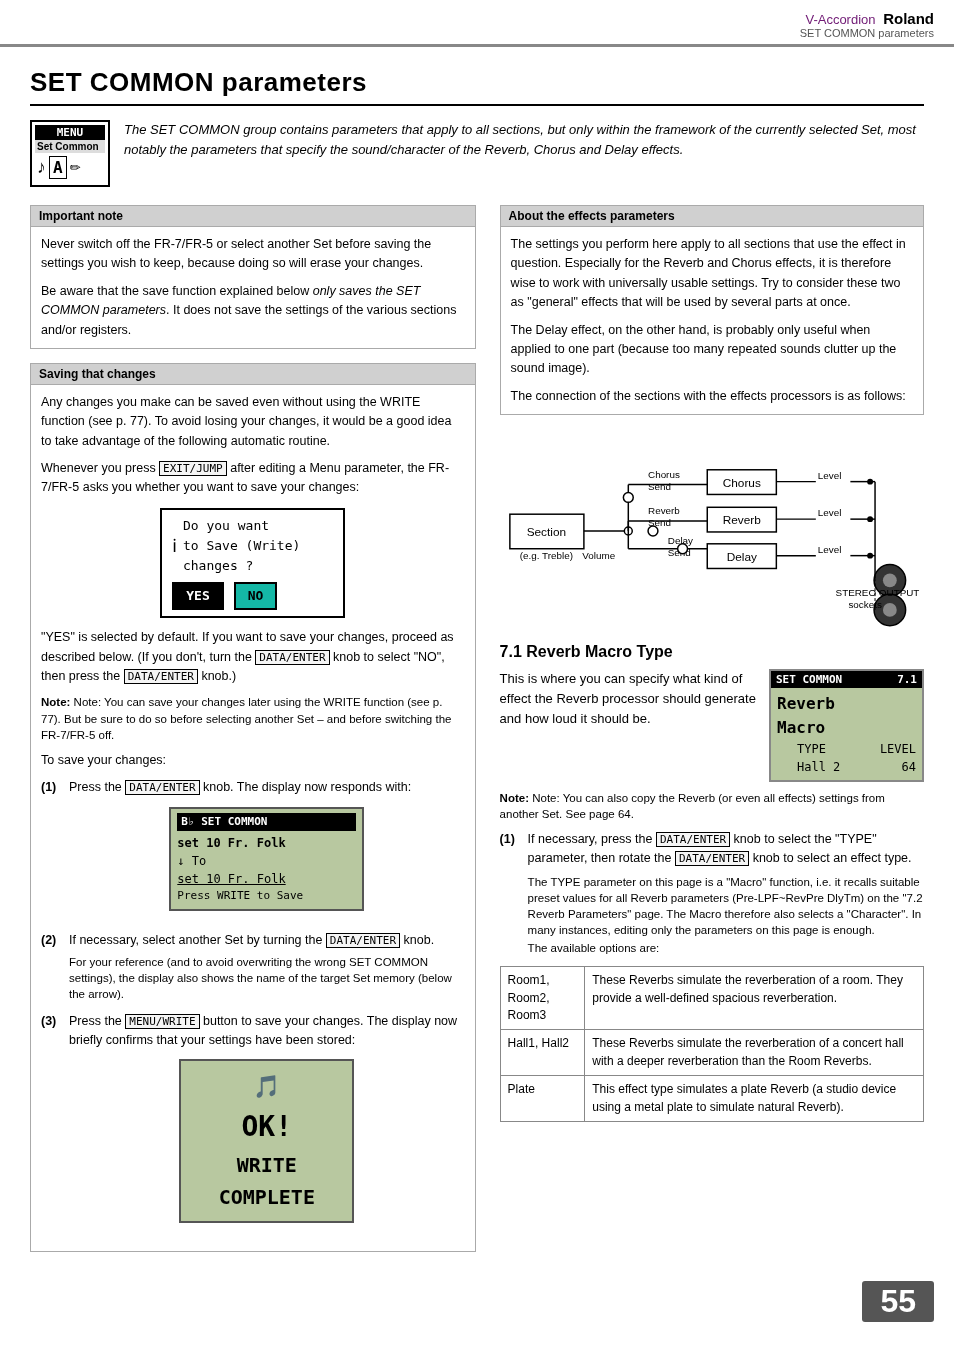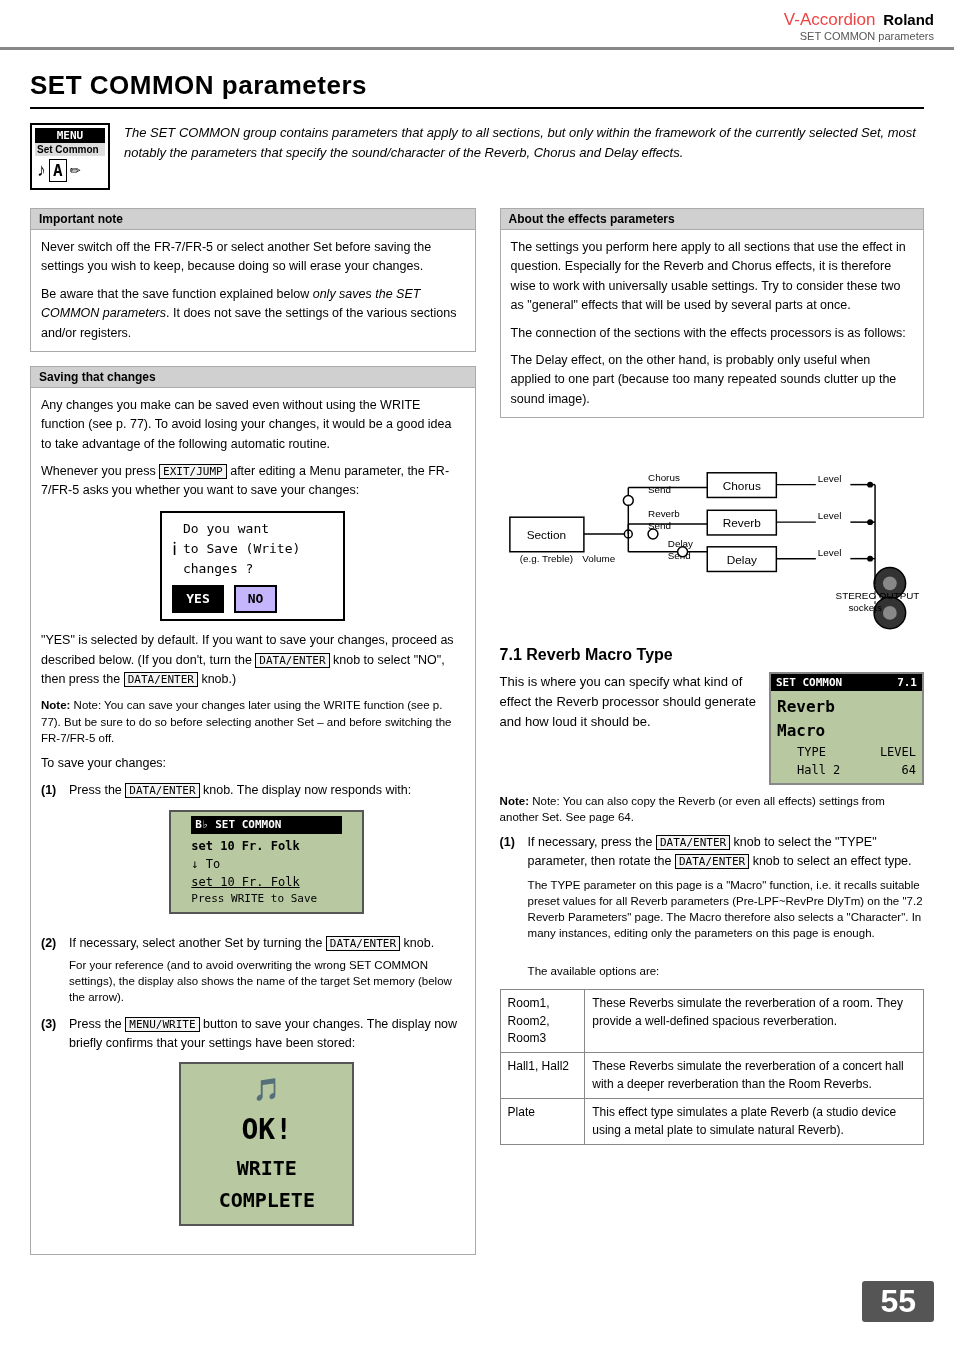--- a/index.html
+++ b/index.html
@@ -162,34 +162,34 @@
       gap: 10px;
       margin-top: 6px;
       text-align: right;
     }
     .dialog-btn {
       border: 2px solid #000;
       padding: 2px 12px;
       font-family: monospace;
       font-size: 13px;
       font-weight: bold;
-      background: #c4b5fd;
+      background: #14b8a6;
     }
     .dialog-btn.selected {
       background: #000;
       color: #fff;
     }
 
     
     .lcd-box {
       border: 2px solid #555;
       background: #b8c8a0;
       width: 195px;
       margin: 10px auto;
-      padding: 4px 20px;
+      padding: 4px 6px;
       font-family: monospace;
       font-size: 12px;
       line-height: 1.5;
     }
     .lcd-box .lcd-title {
       background: #000;
       color: #fff;
       font-size: 11px;
       font-weight: bold;
       padding: 1px 4px;
@@ -345,21 +345,21 @@
       margin-bottom: 9px;
     }
   </style>
 </head>
 <body>
 
 <div class="page-container">
 
   <div class="header">
     <div class="header-brand">
-      <span style="font-size:17px;color:#ef4444;">V-Accordion</span>
+      <span style="font-size:13px;color:#701a75;">V-Accordion</span>
       <strong style="font-size:15px;margin-left:4px;">Roland</strong>
       <span class="subtitle">SET COMMON parameters</span>
     </div>
   </div>
 
   <div class="main-content">
 
     <div class="page-title">SET COMMON parameters</div>
 
     <div class="intro-area">
@@ -469,22 +469,22 @@
           </div>
         </div>
       </div>
 
       <div class="right-col">
 
         <div class="info-box">
           <div class="info-box-header">About the effects parameters</div>
           <div class="info-box-body">
             <p class="right-col-text">The settings you perform here apply to all sections that use the effect in question. Especially for the Reverb and Chorus effects, it is therefore wise to work with universally usable settings. Try to consider these two as "general" effects that will be used by several parts at once.</p>
+            <p class="right-col-text">The Delay effect, on the other hand, is probably only useful when applied to one part (because too many repeated sounds clutter up the sound image).</p>
             <p class="right-col-text">The connection of the sections with the effects processors is as follows:</p>
-            <p class="right-col-text">The Delay effect, on the other hand, is probably only useful when applied to one part (because too many repeated sounds clutter up the sound image).</p>
           </div>
         </div>
 
         <div class="effects-diagram">
           <svg class="effects-svg" viewBox="0 0 430 200">
 
             <rect x="10" y="85" width="75" height="35" fill="#fff" stroke="#000" stroke-width="1.5"></rect>
             <text x="47" y="107" text-anchor="middle" font-size="12" font-family="Arial">Section</text>
             <text x="47" y="130" text-anchor="middle" font-size="10" font-family="Arial">(e.g. Treble)</text>
 
@@ -578,21 +578,21 @@
         <p class="note-text" style="clear:both;margin-bottom:8px;">
           <strong>Note:</strong> <span>Note: You can also copy the Reverb (or even all effects) settings from another Set. See page 64.</span>
         </p>
 
         <ul class="numbered-list">
           <li>
             <span class="num-label">(1)</span>
             <div class="num-content">
               <span>If necessary, press the </span><span class="mono-key">DATA/ENTER</span><span> knob to select the "TYPE" parameter, then rotate the </span><span class="mono-key">DATA/ENTER</span><span> knob to select an effect type.</span>
               <p class="note-text" style="margin-top:6px;">The TYPE parameter on this page is a "Macro" function, i.e. it recalls suitable preset values for all Reverb parameters (Pre-LPF~RevPre DlyTm) on the "7.2 Reverb Parameters" page. The Macro therefore also selects a "Character". In many instances, editing only the parameters on this page is enough.</p>
-              <p class="note-text" style="margin-top:22px;">The available options are:</p>
+              <p class="note-text" style="margin-top:2px;">The available options are:</p>
             </div>
           </li>
         </ul>
 
         <table class="params-table">
           <tbody>
             <tr>
               <td style="white-space:pre-line;">Room1,
 Room2,
 Room3</td>

